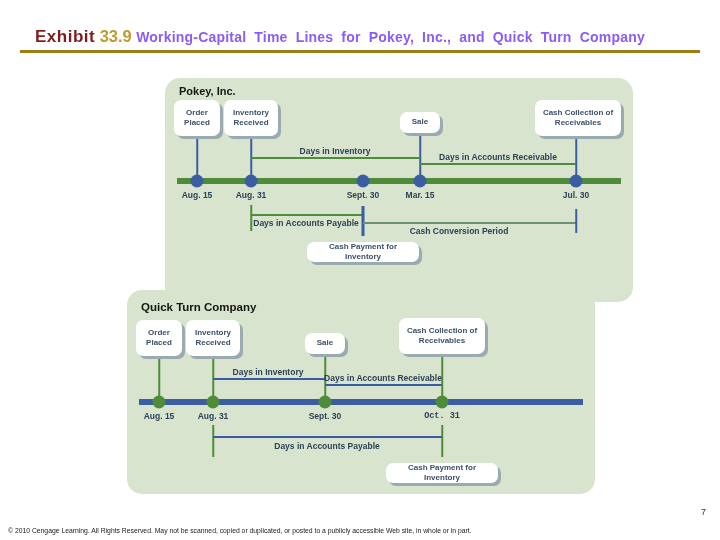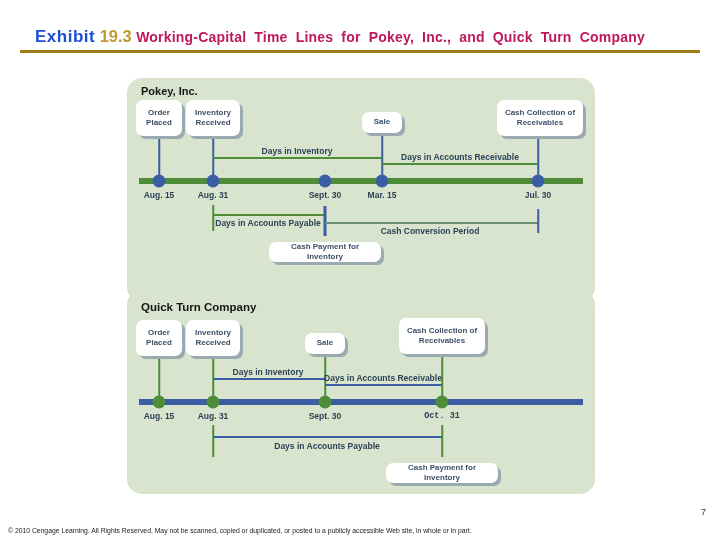--- a/index.html
+++ b/index.html
@@ -2,28 +2,28 @@
 <html><head>
 <meta charset="utf-8">
 <style>
   html,body{margin:0;padding:0;}
   body{width:720px;height:540px;background:#ffffff;position:relative;overflow:hidden;
        font-family:"Liberation Sans", sans-serif;}
   #slide{position:absolute;inset:0;}
 
   
   .hdr{position:absolute;top:27px;left:35px;white-space:nowrap;font-weight:bold;}
-  .hdr .ex{color:#1d4ed8;font-size:17px;letter-spacing:.5px;}
+  .hdr .ex{color:#7f1d1d;font-size:17px;letter-spacing:.5px;}
   .hdr .num{color:#bf9a2e;font-size:16.5px;}
-  .hdr .ttl{color:#be185d;font-size:14px;word-spacing:4px;letter-spacing:.2px;}
+  .hdr .ttl{color:#8b5cf6;font-size:14px;word-spacing:4px;letter-spacing:.2px;}
   .rule{position:absolute;left:20px;top:50px;width:680px;height:3px;background:#9c7c14;}
 
   
   .panel{position:absolute;left:127px;width:468px;background:#d8e4ce;border-radius:15px;}
-  #p1{top:78px;height:224px;}
+  #p1{top:78px;height:224px;margin-left:38px;}
   #p2{top:290px;height:204px;}
   .ptitle{position:absolute;left:14px;font-weight:bold;color:#151515;font-size:11px;white-space:nowrap;}
 
   
   .evbox{position:absolute;background:#ffffff;border-radius:7px;
          box-shadow:3px 3px 0 rgba(122,138,162,.65);
          color:#3c5066;font-size:8px;line-height:1.3;font-weight:bold;
          display:flex;align-items:center;justify-content:center;text-align:center;
          padding:2px 3px;box-sizing:border-box;}
 
@@ -44,21 +44,21 @@
   .copy{position:absolute;left:8px;top:527px;font-size:6.8px;color:#1a1a1a;white-space:nowrap;}
   .pageno{position:absolute;left:701px;top:507px;font-size:9px;color:#333;}
 </style>
 </head>
 <body>
 
 <div id="slide">
 
   <div class="hdr">
     <span class="ex">Exhibit</span>
-    <span class="num">19.3</span>
+    <span class="num">33.9</span>
     <span class="ttl">Working-Capital Time Lines for Pokey, Inc., and Quick Turn Company</span>
   </div>
   <div class="rule"></div>
 
   <div class="panel" id="p1">
     <div class="ptitle" style="top:7px;">Pokey, Inc.</div>
 
     <div class="evbox" style="left:9px;top:22px;width:46px;height:36px;">Order Placed</div>
     <div class="evbox" style="left:59px;top:22px;width:54px;height:36px;">Inventory Received</div>
     <div class="evbox" style="left:235px;top:34px;width:40px;height:21px;">Sale</div>
@@ -86,21 +86,21 @@
     <div class="date" style="left:198px;top:112px;">Sept. 30</div>
     <div class="date" style="left:255px;top:112px;">Mar. 15</div>
     <div class="date" style="left:411px;top:112px;">Jul. 30</div>
 
     <div class="v g" style="left:86px;top:127px;height:26px;"></div>
     <div class="h g" style="left:86px;top:136px;width:112px;"></div>
     <div class="lbl" style="left:141px;top:140px;">Days in Accounts Payable</div>
 
     <div class="v b t" style="left:198px;top:128px;height:30px;"></div>
     <div class="h m" style="left:198px;top:144px;width:213px;"></div>
-    <div class="lbl" style="left:303px;top:148px;">Cash Conversion Period</div>
+    <div class="lbl" style="left:294px;top:148px;">Cash Conversion Period</div>
     <div class="v b" style="left:411px;top:131px;height:24px;"></div>
 
     <div class="evbox" style="left:142px;top:164px;width:112px;height:20px;">Cash Payment for Inventory</div>
   </div>
 
   <div class="panel" id="p2">
     <div class="ptitle" style="top:11px;font-size:11.5px;">Quick Turn Company</div>
 
     <div class="evbox" style="left:9px;top:30px;width:46px;height:36px;">Order Placed</div>
     <div class="evbox" style="left:59px;top:30px;width:54px;height:36px;">Inventory Received</div>

